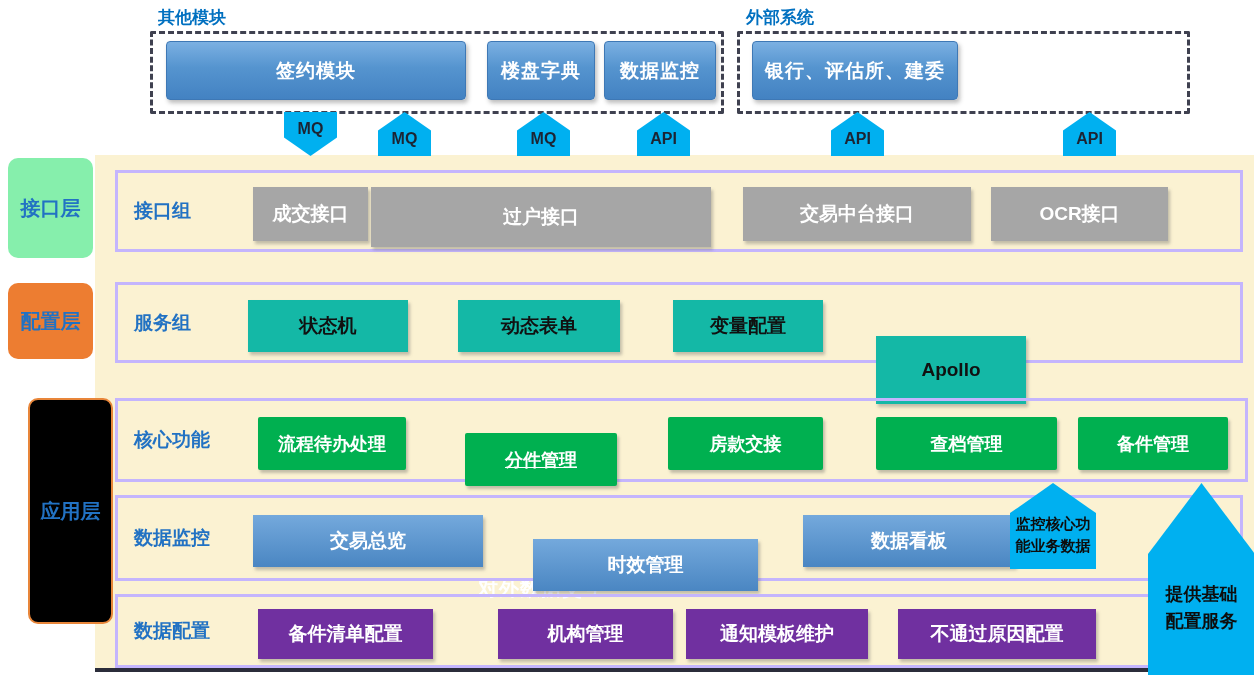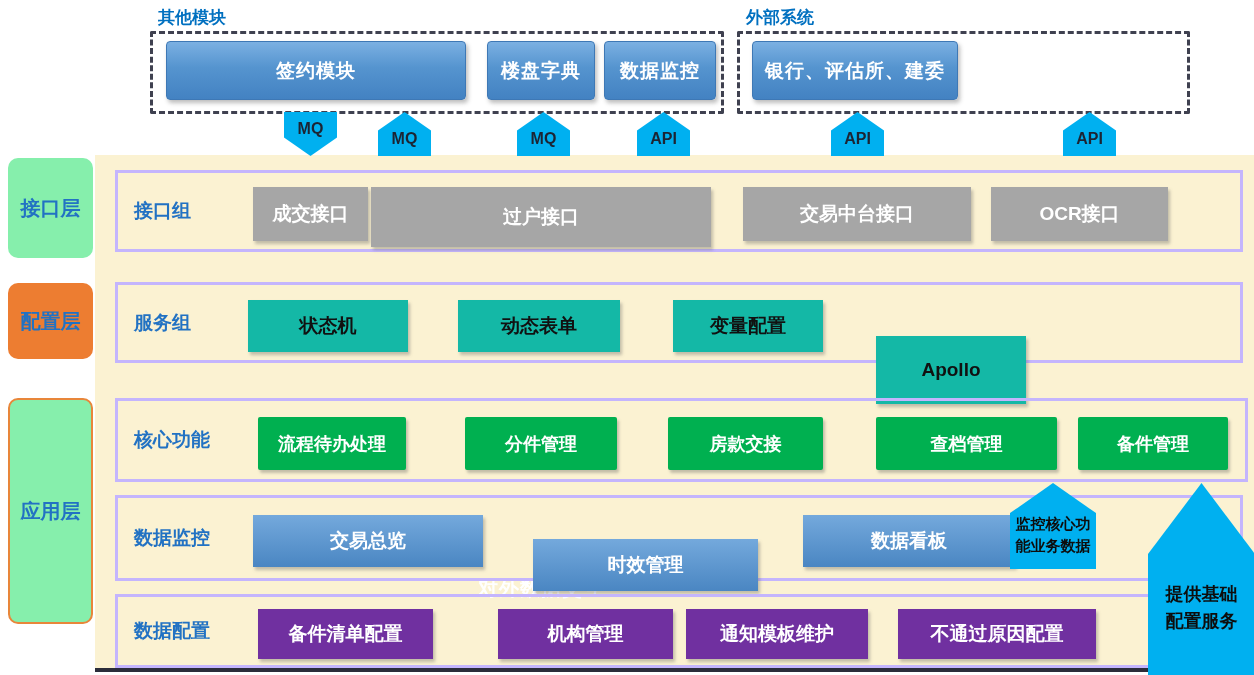--- a/index.html
+++ b/index.html
@@ -20,21 +20,21 @@
     color:#1c2433;font-weight:bold;font-size:16px;}
   .conn.up{clip-path:polygon(50% 0,100% 42%,100% 100%,0 100%,0 42%);padding-top:10px;box-sizing:border-box;}
   .conn.down{clip-path:polygon(0 0,100% 0,100% 58%,50% 100%,0 58%);padding-bottom:10px;box-sizing:border-box;}
 
   
   .layer{position:absolute;left:8px;width:85px;border-radius:10px;z-index:3;
     display:flex;align-items:center;justify-content:center;
     font-size:20px;font-weight:bold;color:#2272C3;}
   .layer-1{top:158px;height:100px;background:#86efac;}
   .layer-2{top:283px;height:76px;background:#ED7D31;}
-  .layer-3{top:398px;height:226px;background:#86efac;border:2px solid #e8863a;box-sizing:border-box;}
+  .layer-3{top:398px;height:226px;background:#000000;border:2px solid #e8863a;box-sizing:border-box;margin-left:20px;}
 
   
   .panel{position:absolute;left:95px;top:155px;width:1159px;height:517px;
     background:#FBF2D2;border-bottom:4px solid #2b2d3a;box-sizing:border-box;z-index:0;}
 
   
   .row{position:absolute;border:3px solid #c4b5fd;box-sizing:border-box;z-index:2;background:transparent;}
   .row-label{position:absolute;left:16px;top:50%;transform:translateY(-50%);
     font-size:19px;font-weight:bold;color:#2272C3;white-space:nowrap;}
   .item{position:absolute;display:flex;align-items:center;justify-content:center;
@@ -110,21 +110,21 @@
     <div class="row-label">服务组</div>
     <div class="item peach" style="left:130px;top:15px;width:160px;height:52px;">状态机</div>
     <div class="item peach" style="left:340px;top:15px;width:162px;height:52px;">动态表单</div>
     <div class="item peach" style="left:555px;top:15px;width:150px;height:52px;">变量配置</div>
     <div class="item peach" style="left:758px;top:15px;width:150px;height:68px;margin-top:36px;">Apollo</div>
   </div>
 
   <div class="row" style="left:115px;top:398px;width:1133px;height:84px;">
     <div class="row-label">核心功能</div>
     <div class="item green" style="left:140px;top:16px;width:148px;height:53px;">流程待办处理</div>
-    <div class="item green" style="left:347px;top:16px;width:152px;height:53px;">分件管理</div>
+    <div class="item green" style="left:347px;top:32px;width:152px;height:53px;text-decoration:underline;">分件管理</div>
     <div class="item green" style="left:550px;top:16px;width:155px;height:53px;">房款交接</div>
     <div class="item green" style="left:758px;top:16px;width:181px;height:53px;">查档管理</div>
     <div class="item green" style="left:960px;top:16px;width:150px;height:53px;">备件管理</div>
   </div>
 
   <div class="row" style="left:115px;top:495px;width:1128px;height:86px;">
     <div class="row-label">数据监控</div>
     <div class="item bluebar" style="left:135px;top:17px;width:230px;height:52px;">交易总览</div>
     <div class="item bluebar" style="left:415px;top:17px;width:225px;height:52px;margin-top:24px;">时效管理</div>
     <div class="item bluebar" style="left:685px;top:17px;width:212px;height:52px;">数据看板</div>

